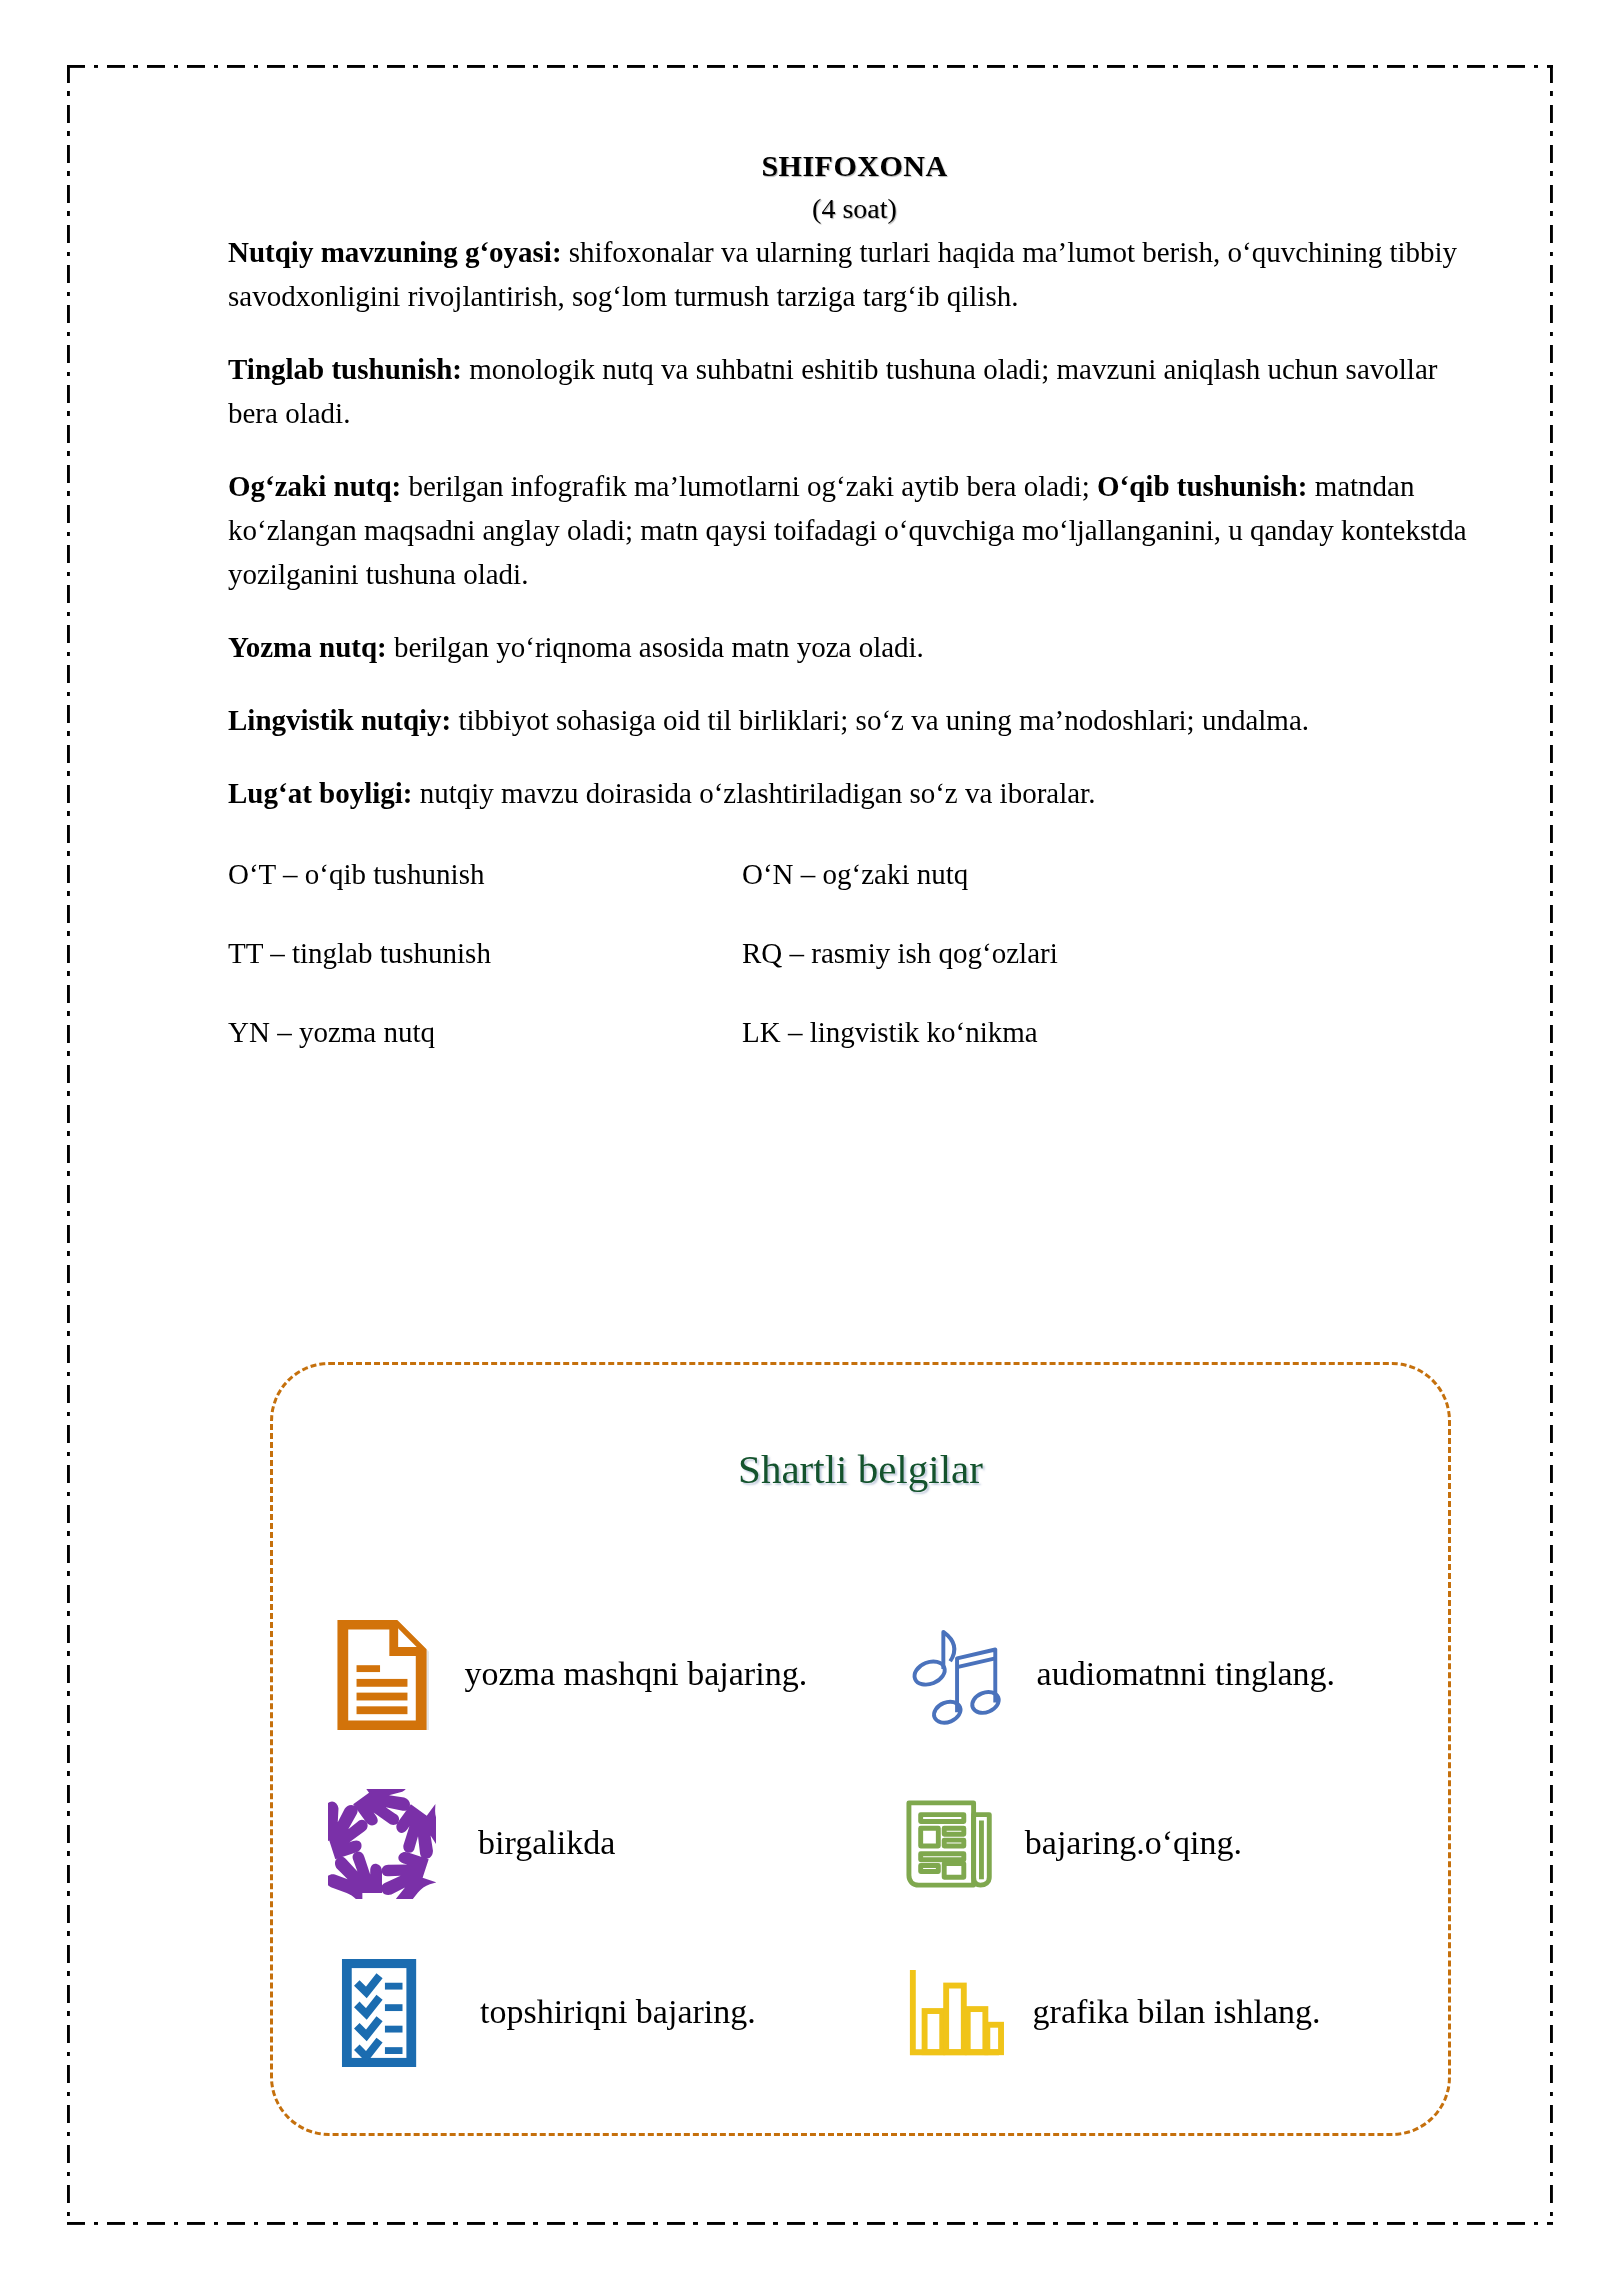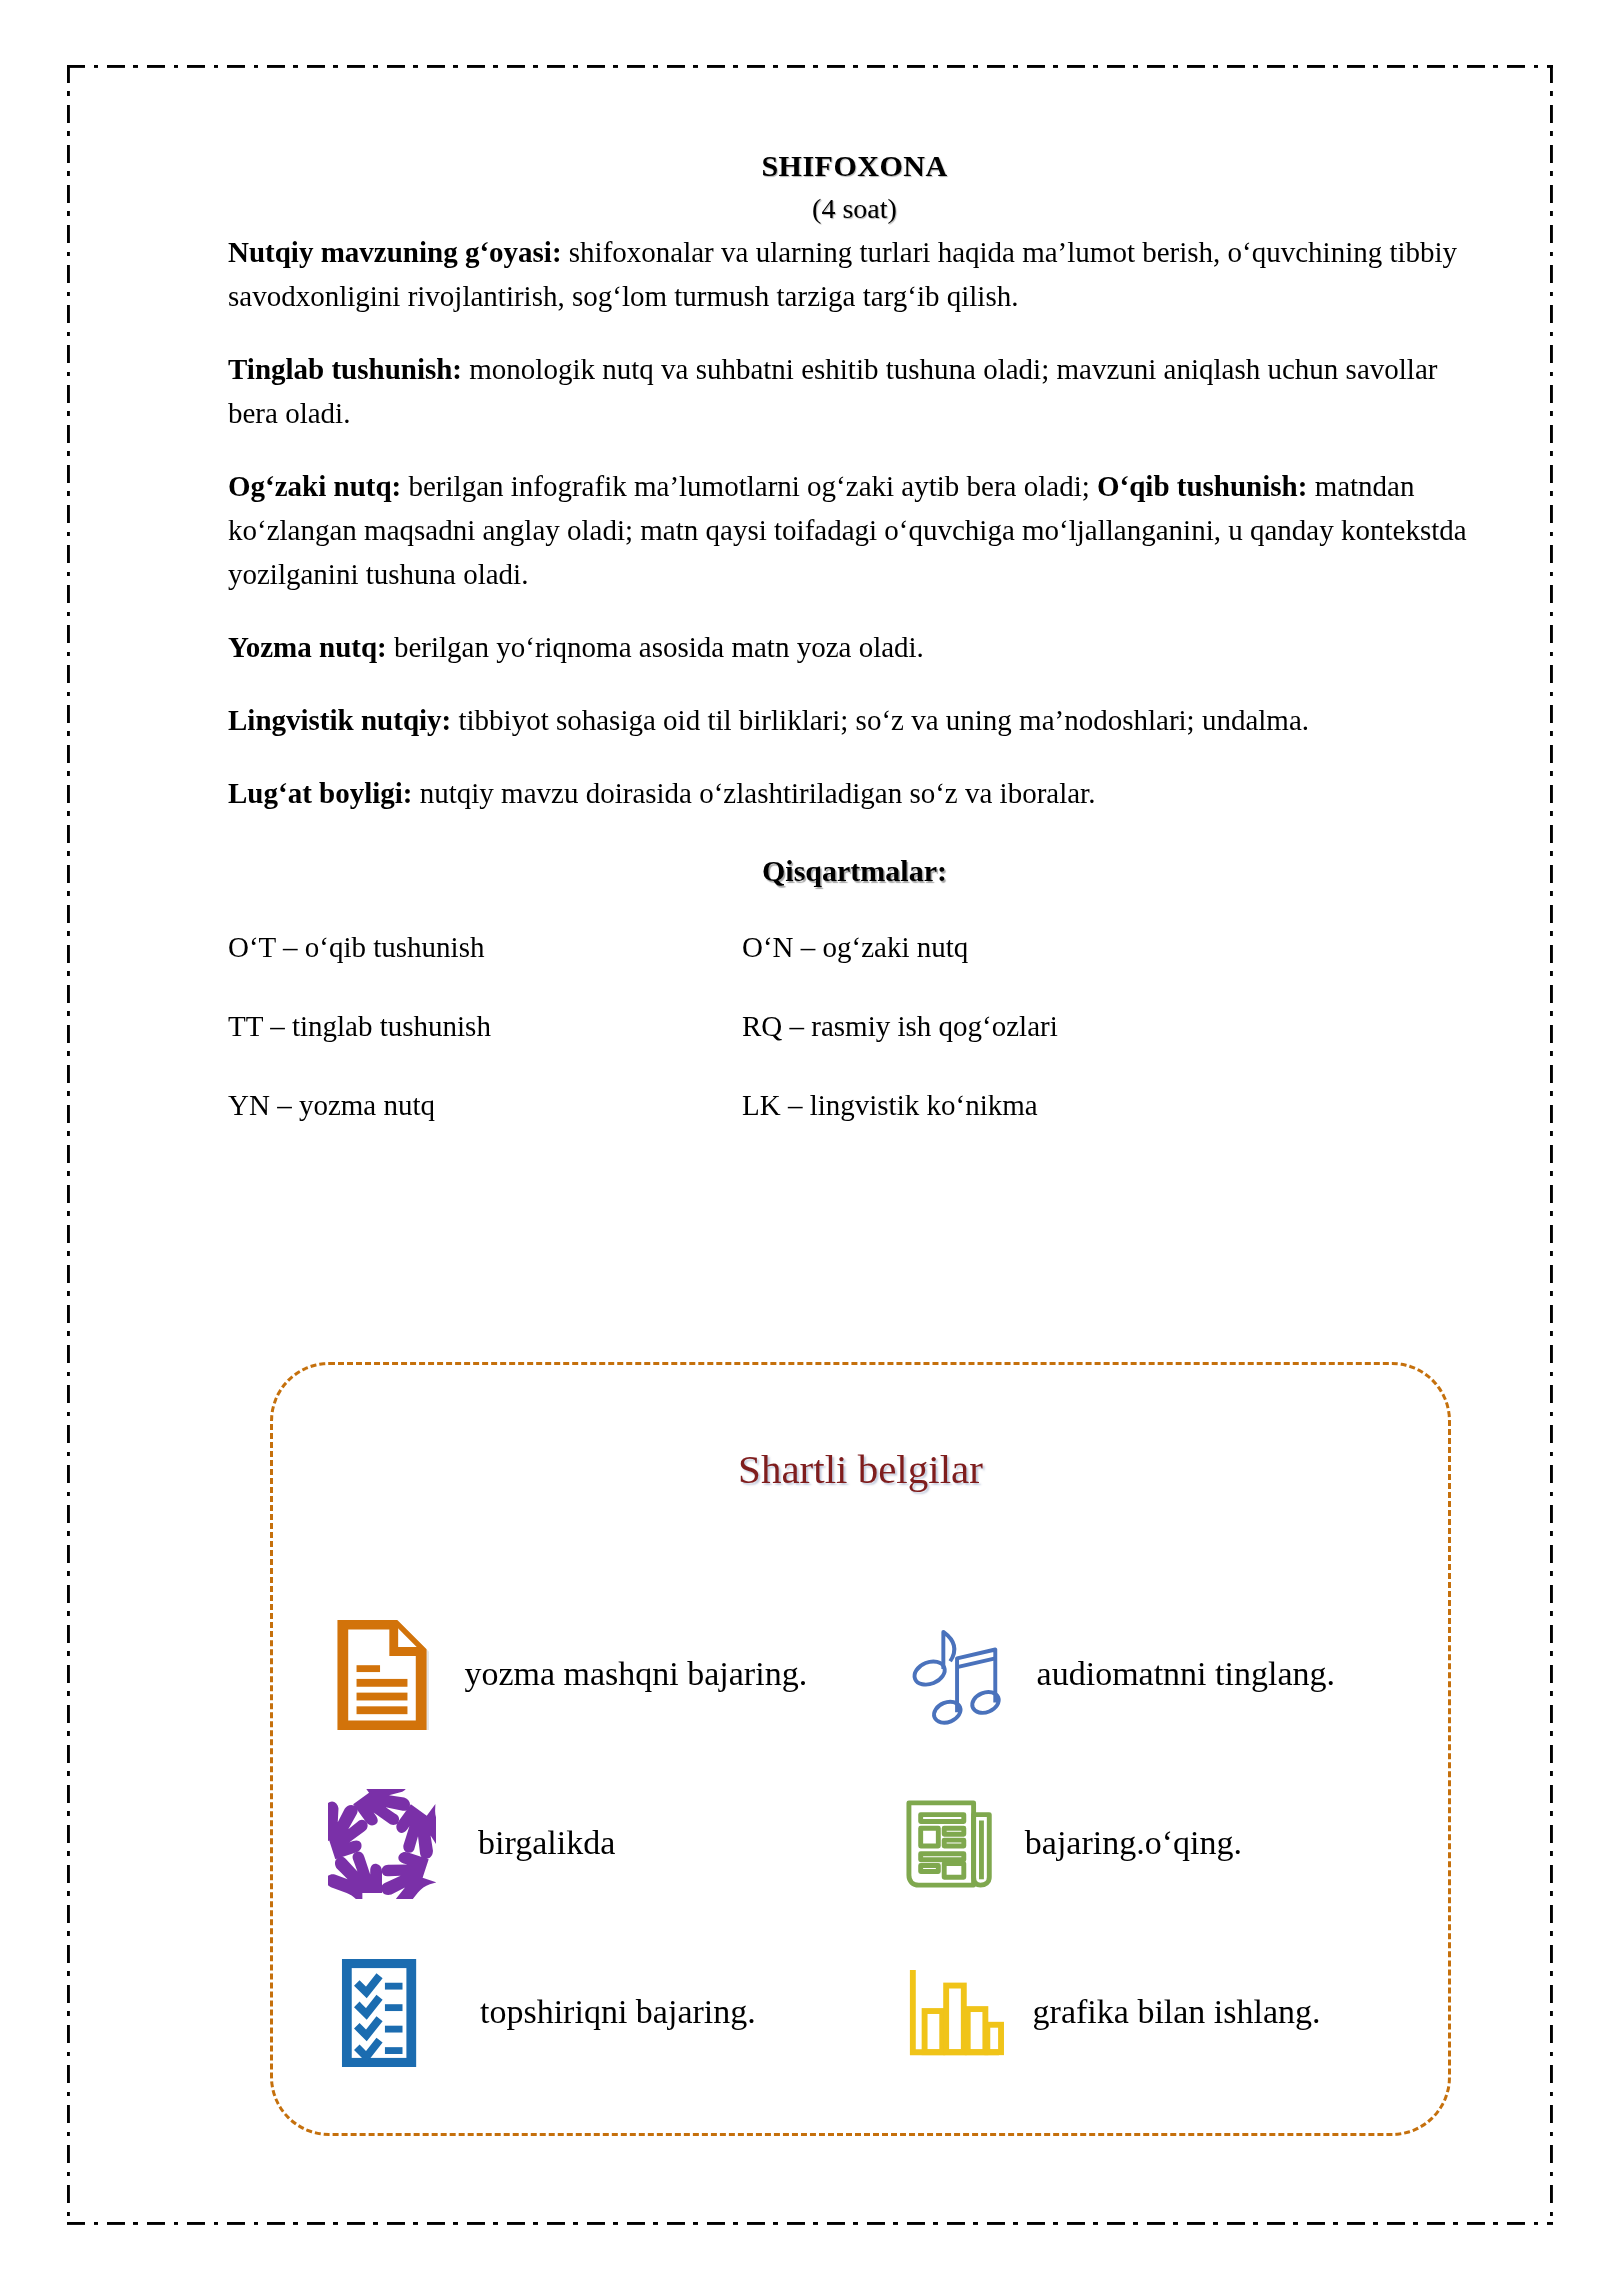--- a/index.html
+++ b/index.html
@@ -102,21 +102,21 @@
     box-sizing: border-box;
     border: 3.9px dashed #C5700C;
     border-radius: 59px;
   }
   #legend-title {
     position: absolute;
     left: 0; right: 0;
     top: 80px;
     text-align: center;
     font-size: 41px;
-    color: #7f1d1d;
+    color: #14532d;
     text-shadow: 2px 2px 2px rgba(120,140,180,0.45);
   }
 
   #legend-rows {
     position: absolute;
     left: 54px;
     top: 225px;
     width: 1068px;
   }
   .legend-row {
@@ -183,21 +183,20 @@
   </p>
 
   <p class="para tight">
     <b>Lingvistik nutqiy:</b><span> tibbiyot sohasiga oid til birliklari; so‘z va uning ma’nodoshlari; undalma.</span>
   </p>
 
   <p class="para tight">
     <b>Lug‘at boyligi:</b><span> nutqiy mavzu doirasida o‘zlashtiriladigan so‘z va iboralar.</span>
   </p>
 
-  <div class="section-heading">Qisqartmalar:</div>
 
   <div id="abbrev">
     <div class="cell">O‘T – o‘qib tushunish</div>
     <div class="cell">O‘N – og‘zaki nutq</div>
     <div class="cell">TT – tinglab tushunish</div>
     <div class="cell">RQ – rasmiy ish qog‘ozlari</div>
     <div class="cell">YN – yozma nutq</div>
     <div class="cell">LK – lingvistik ko‘nikma</div>
   </div>
 

